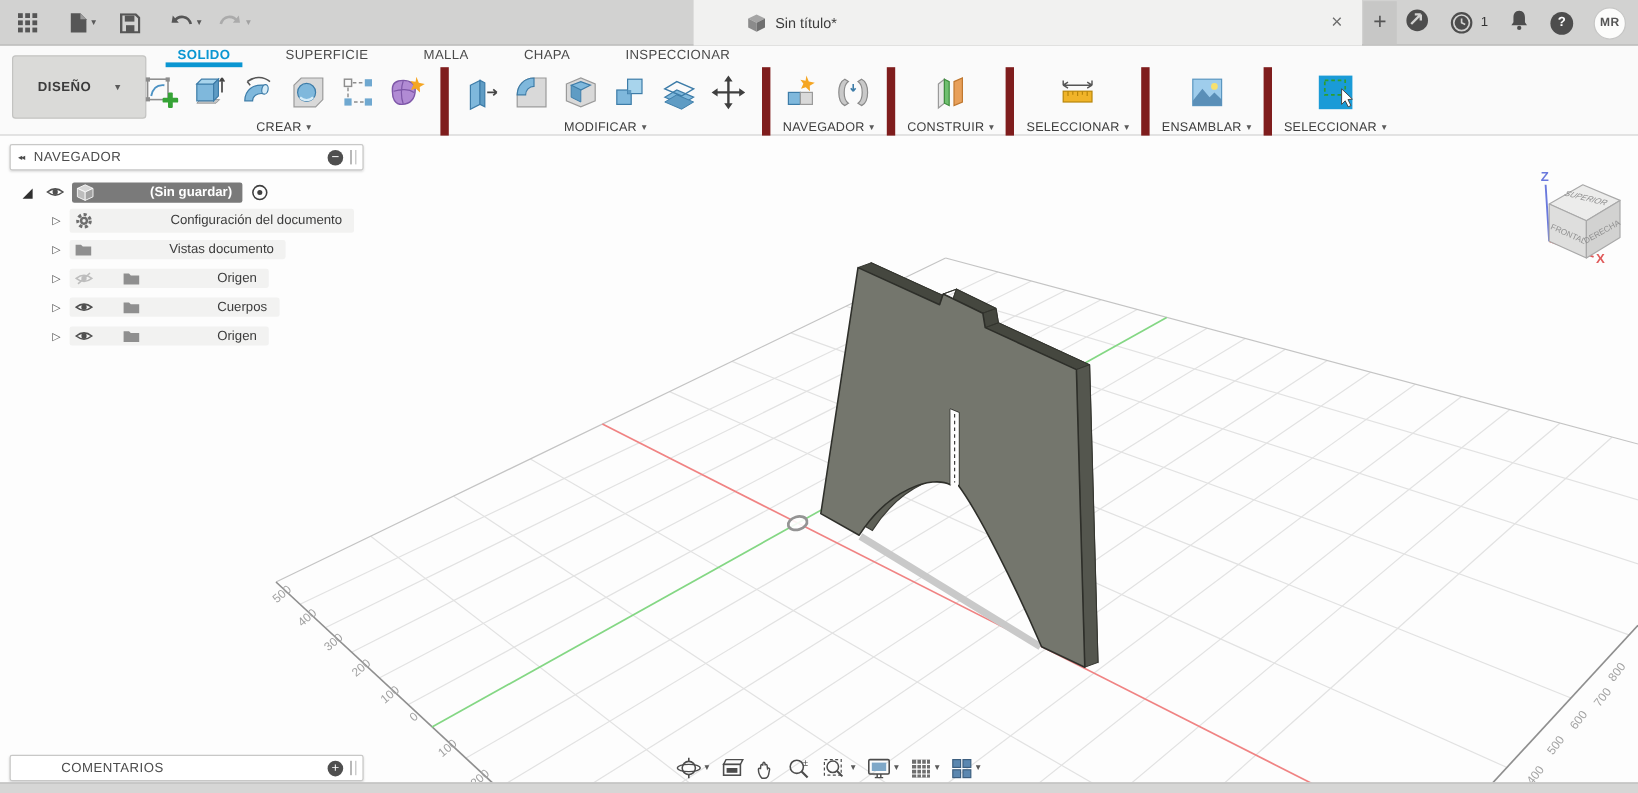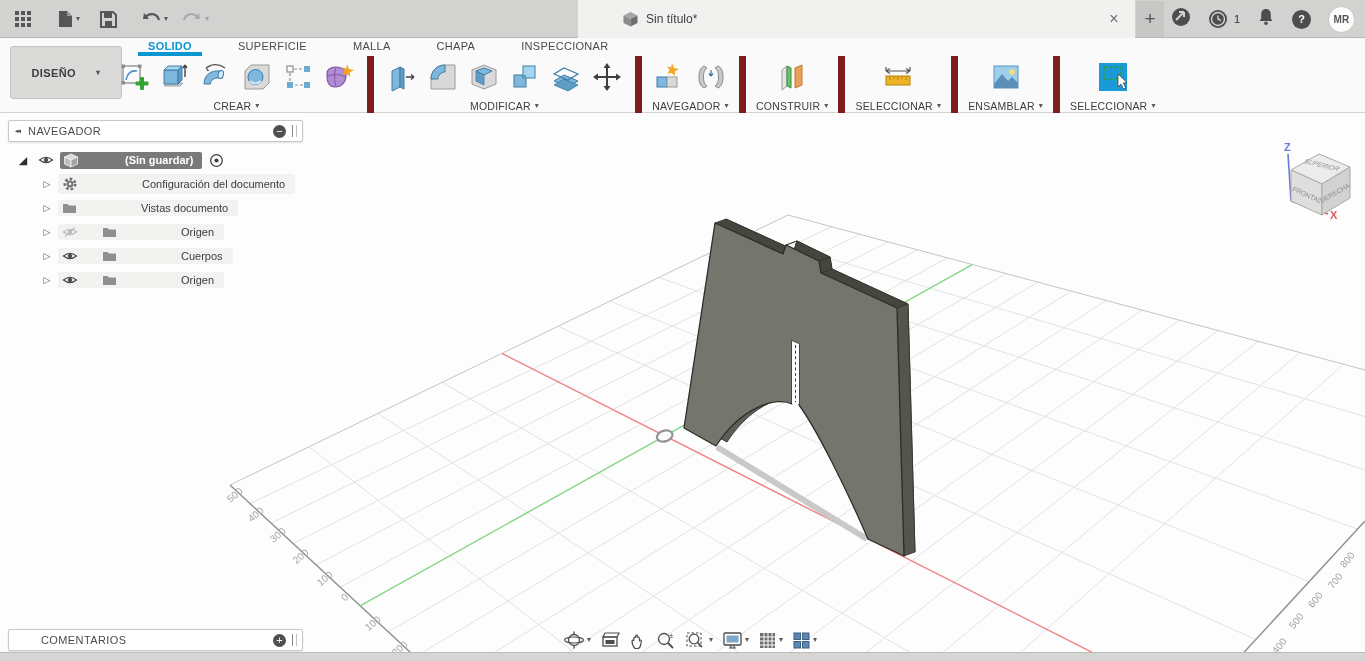--- a/index.html
+++ b/index.html
@@ -546,21 +546,21 @@
         <polygon points="29,45 60,59 60,90 29,76" fill="#dededd"></polygon>
         <polygon points="60,59 88,42 88,73 60,90" fill="#d2d2d1"></polygon>
       </g>
       <text font-size="6.8" fill="#8f8f8f" text-anchor="middle" transform="translate(58,42) rotate(14) skewX(-28)">SUPERIOR</text>
       <text font-size="6.8" fill="#8f8f8f" text-anchor="middle" transform="translate(44,72) rotate(24)">FRONTAL</text>
       <text font-size="6.8" fill="#8f8f8f" text-anchor="middle" transform="translate(74,70) rotate(-29)">DERECHA</text>
     </svg>
   </div>
 
   <div class="panel" style="left:8px; top:516px;">
-    <span class="panel-title" style="margin-left:32px;">COMENTARIOS</span>
+    <span class="panel-title" style="margin-left:42px;">COMENTARIOS</span>
     <span class="ph-spacer"></span>
     <span class="pm-circle">+</span>
     <span class="drag-grip"></span>
   </div>
 
   <div class="navbar-bottom">
     <span class="nbtn">
       <svg width="22" height="20" viewBox="0 0 22 20">
         <circle cx="11" cy="10" r="5.5" fill="none" stroke="#4c4c4c" stroke-width="1.3"></circle>
         <ellipse cx="11" cy="10" rx="9.5" ry="3" fill="none" stroke="#4c4c4c" stroke-width="1.1"></ellipse>

